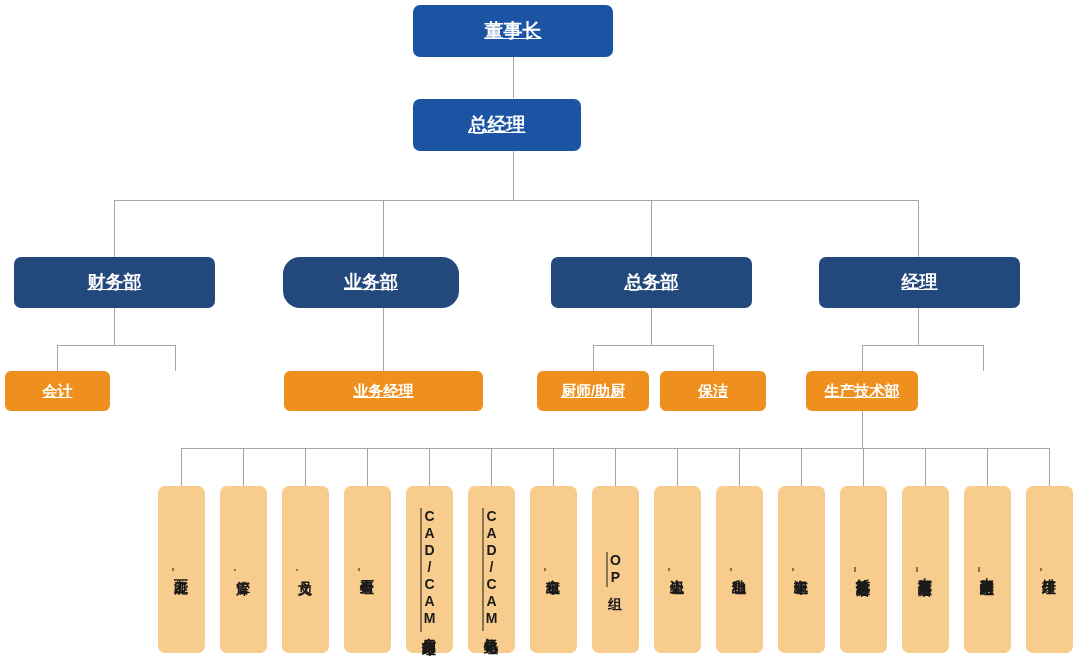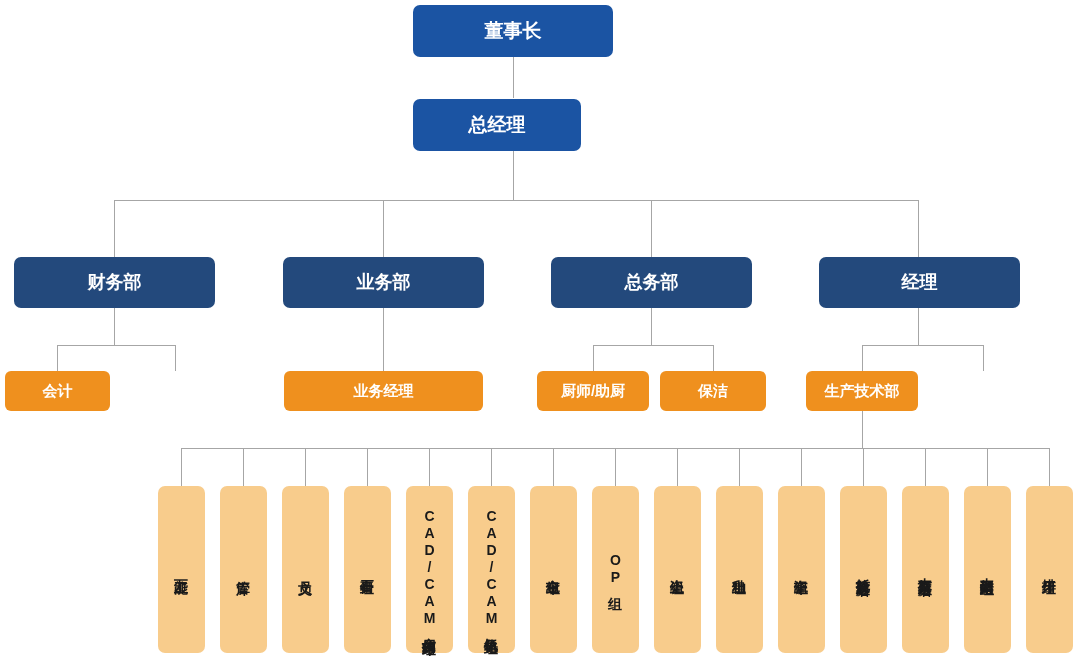--- a/index.html
+++ b/index.html
@@ -23,20 +23,21 @@
   
   .node {
     position: absolute;
     box-sizing: border-box;
     display: flex;
     align-items: center;
     justify-content: center;
     text-align: center;
     border-radius: 6px;
     z-index: 2;
+    text-decoration: underline;
   }
   .node-label {
     display: block;
     line-height: 1.25;
     white-space: nowrap;
   }
 
   .lvl-top {
     background: #1B54A3;
     color: #ffffff;
@@ -138,21 +139,21 @@
     <span class="node-label">董事长</span>
   </div>
 
   <div class="node lvl-top" style="left:413px; top:99px; width:168px; height:52px;">
     <span class="node-label">总经理</span>
   </div>
 
   <div class="node lvl-dept" style="left:14px; top:257px; width:201px; height:51px;">
     <span class="node-label">财务部</span>
   </div>
-  <div class="node lvl-dept" style="left:283px; top:257px; width:201px; height:51px;">
+  <div class="node lvl-dept" style="left:283px; top:257px; width:176px; height:51px;border-radius:17px;">
     <span class="node-label">业务部</span>
   </div>
   <div class="node lvl-dept" style="left:551px; top:257px; width:201px; height:51px;">
     <span class="node-label">总务部</span>
   </div>
   <div class="node lvl-dept" style="left:819px; top:257px; width:201px; height:51px;">
     <span class="node-label">经理</span>
   </div>
 
   <div class="node lvl-role" style="left:5px; top:371px; width:105px; height:40px;">

